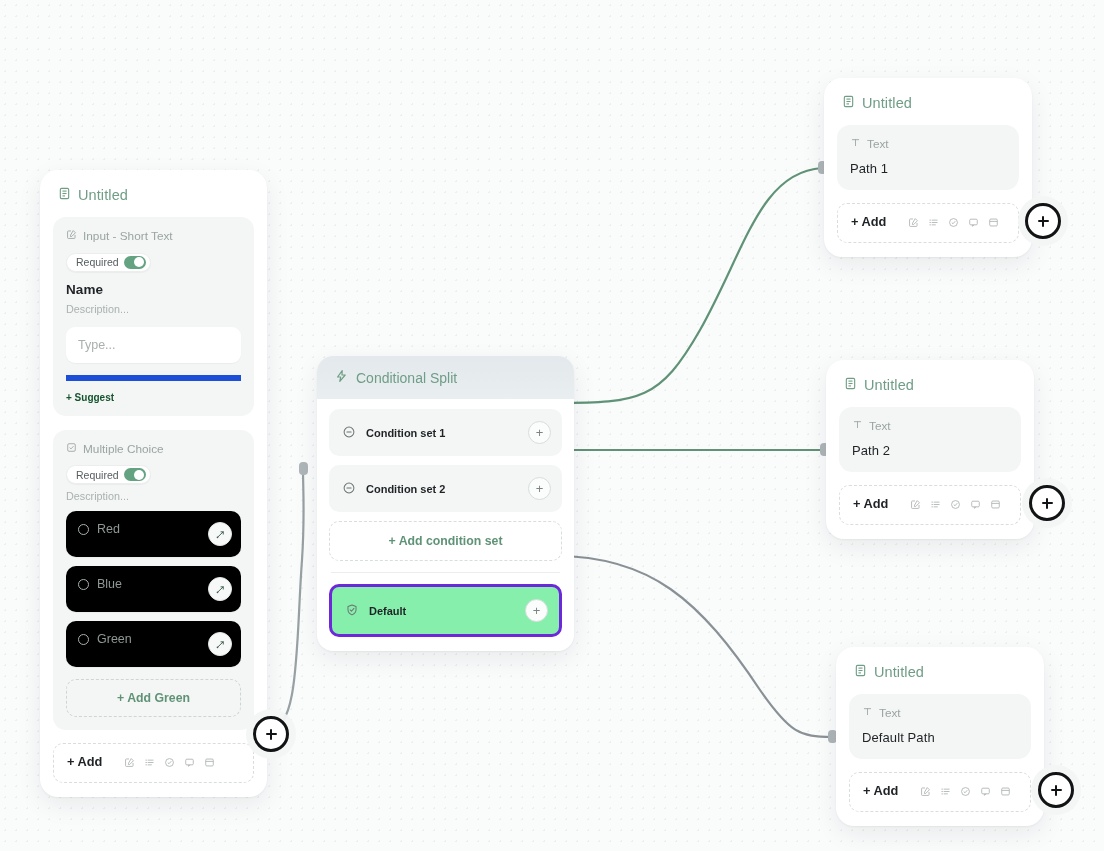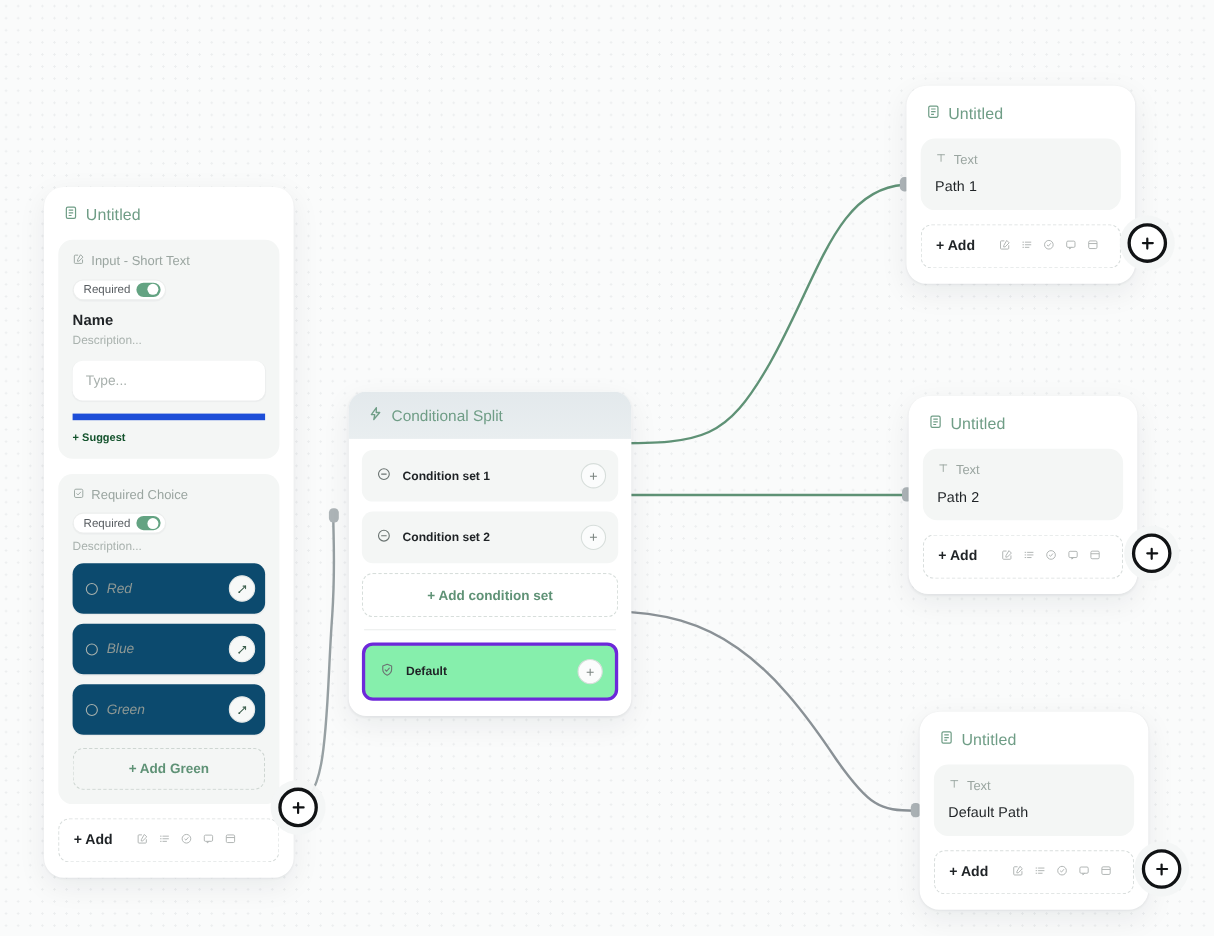--- a/index.html
+++ b/index.html
@@ -61,23 +61,23 @@
     padding:11px 12px;font-size:12.5px;color:#a8b0ad;
     box-shadow:0 1px 1px rgba(16,24,40,.04);
   }
   .suggest{
     margin-top:12px;padding-top:11px;border-top:6px solid #1d4ed8;
     font-size:10px;font-weight:700;color:#14532d;
   }
 
   
   .opt{
-    margin-top:9px;background:#0c4a6e;border-radius:10px;
-    display:flex;align-items:center;justify-content:space-between;
-    padding:11px 9px 11px 12px;box-shadow:0 1px 1px rgba(16,24,40,.04);font-style:italic;
+    margin-top:9px;background:#000000;border-radius:10px;
+    display:flex;align-items:flex-start;justify-content:space-between;
+    padding:11px 9px 11px 12px;box-shadow:0 1px 1px rgba(16,24,40,.04);
   }
   .opt-left{display:flex;align-items:center;gap:8px;font-size:12.5px;color:#8e9894;}
   .opt-radio{
     width:9px;height:9px;border-radius:50%;border:1.3px solid #a8b1ad;flex:none;
   }
   .round-btn{
     width:22px;height:22px;border-radius:50%;
     border:1px solid #e3e7e6;background:#f7f9f8;
     display:flex;align-items:center;justify-content:center;flex:none;
   }
@@ -194,21 +194,21 @@
     </div>
 
     <div class="block">
       <div class="block-kind">
         <span class="small-icon">
           <svg width="11" height="11" viewBox="0 0 14 14" fill="none" stroke="#9aa5a0" stroke-width="1.1">
             <rect x="2.2" y="2.2" width="9.6" height="9.6" rx="1.6"></rect>
             <path d="M4.6 7.1 6.3 8.8 9.6 5.3"></path>
           </svg>
         </span>
-        <span>Required Choice</span>
+        <span>Multiple Choice</span>
       </div>
       <div class="req-chip">
         <span>Required</span>
         <span class="switch"></span>
       </div>
       <div class="q-desc">Description...</div>
 
       <div class="opt">
         <span class="opt-left">
           <span class="opt-radio"></span>

